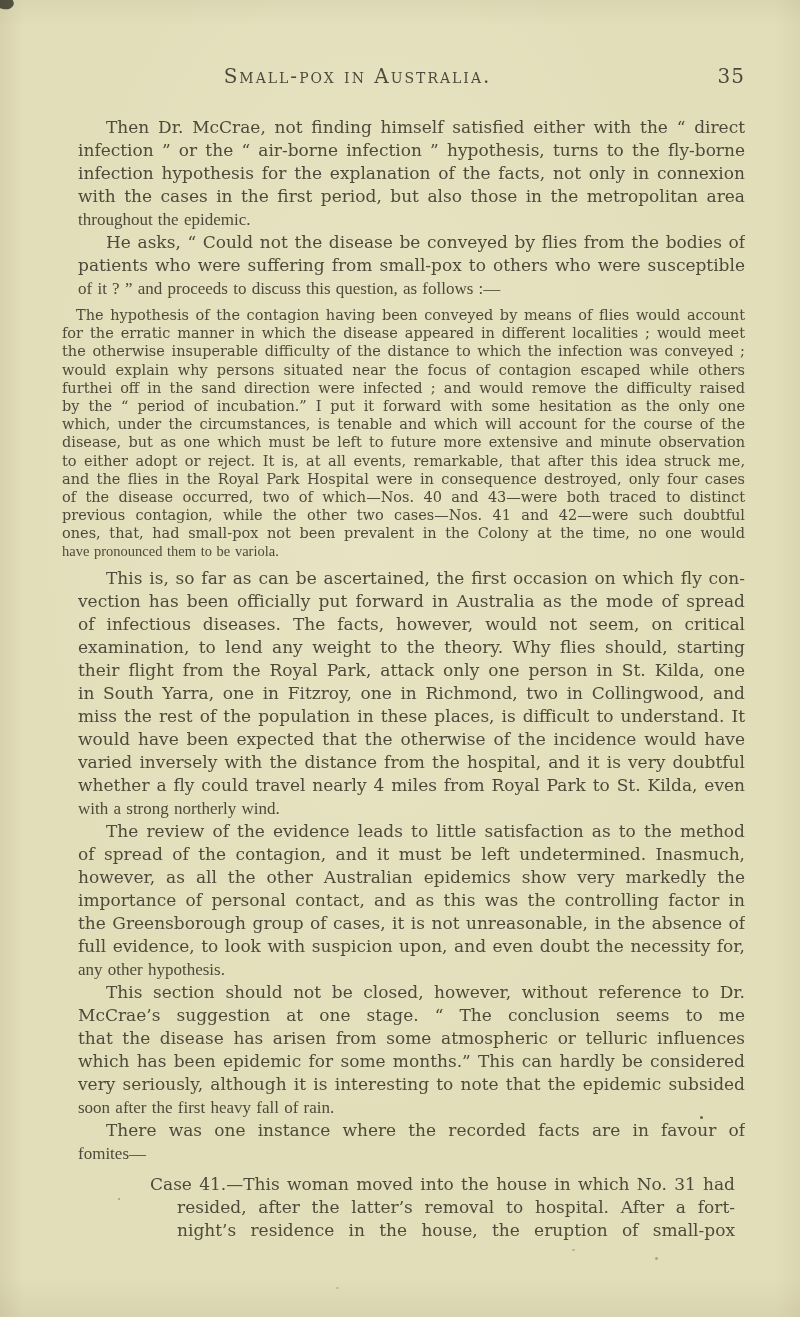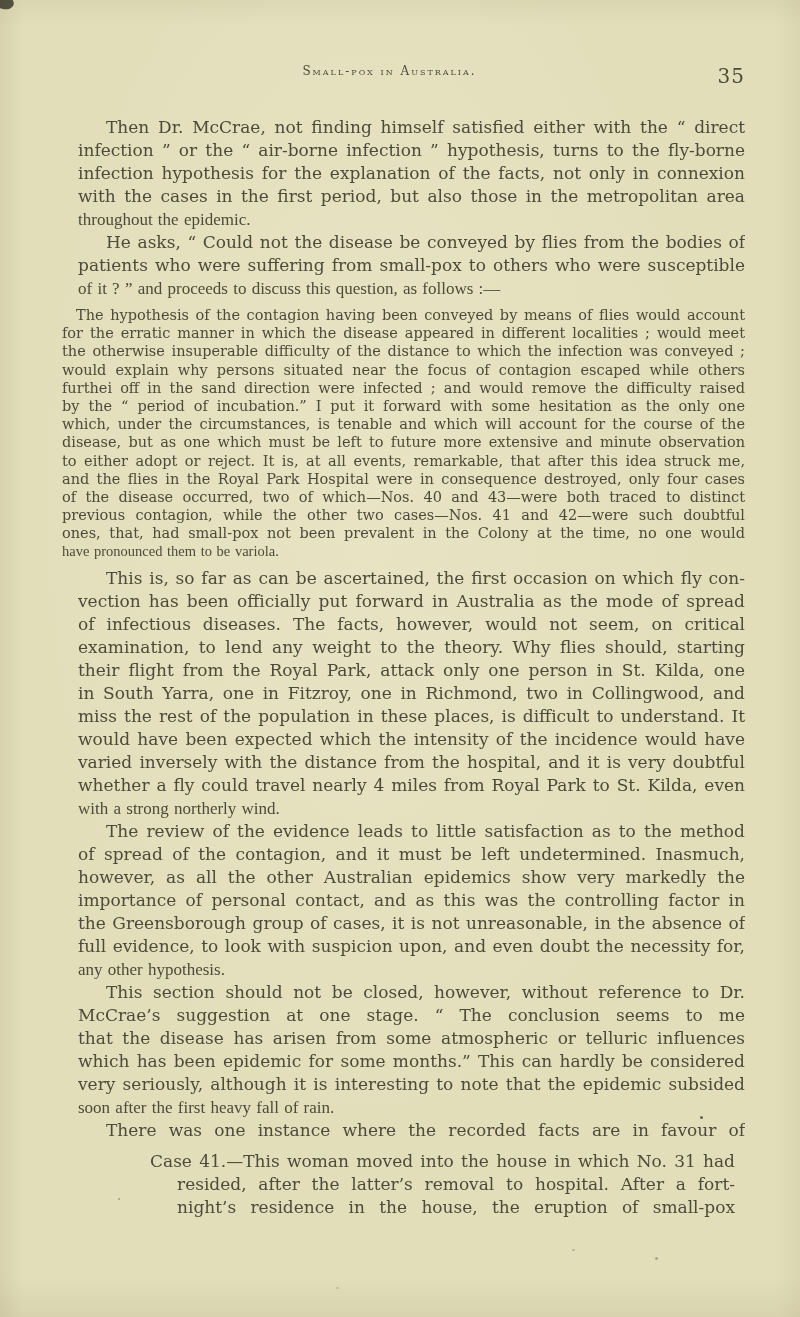--- a/index.html
+++ b/index.html
@@ -16,21 +16,21 @@
     font-family:"DejaVu Serif","Liberation Serif",serif;
     color:#4d4a3b;
     overflow:hidden;
   }
   .text-block{position:absolute;left:62px;top:62px;width:683px;}
   .running-head{position:relative;height:26px;margin-bottom:28px;}
   .running-title{
     position:absolute;left:calc(50% - 46px);transform:translateX(-50%);
     top:2px;
     font-variant:small-caps;
-    font-size:12px;letter-spacing:2px;white-space:nowrap;margin-left:32px;
+    font-size:20px;letter-spacing:2px;white-space:nowrap;
   }
   .running-pagenum{position:absolute;right:0;top:2px;font-size:20px;letter-spacing:1px;}
 
   .para{font-size:17px;line-height:23px;margin-left:16px;}
   .para .line{
     text-align:justify;
     height:23px;overflow:hidden;
     word-spacing:1px;
   }
   .para .line::after{content:"";display:inline-block;width:100%;height:0;}
@@ -102,21 +102,21 @@
         <div class="line last">have pronounced them to be variola.</div>
       </div>
     <div class="para">
         <div class="line">This is, so far as can be ascertained, the first occasion on which fly con-</div>
         <div class="line">vection has been officially put forward in Australia as the mode of spread</div>
         <div class="line">of infectious diseases.  The facts, however, would not seem, on critical</div>
         <div class="line">examination, to lend any weight to the theory.  Why flies should, starting</div>
         <div class="line">their flight from the Royal Park, attack only one person in St. Kilda, one</div>
         <div class="line">in South Yarra, one in Fitzroy, one in Richmond, two in Collingwood, and</div>
         <div class="line">miss the rest of the population in these places, is difficult to understand.  It</div>
-        <div class="line">would have been expected which the intensity of the incidence would have</div>
+        <div class="line">would have been expected that the otherwise of the incidence would have</div>
         <div class="line">varied inversely with the distance from the hospital, and it is very doubtful</div>
         <div class="line">whether a fly could travel nearly 4 miles from Royal Park to St. Kilda, even</div>
         <div class="line last">with a strong northerly wind.</div>
       </div>
     <div class="para">
         <div class="line">The review of the evidence leads to little satisfaction as to the method</div>
         <div class="line">of spread of the contagion, and it must be left undetermined.  Inasmuch,</div>
         <div class="line">however, as all the other Australian epidemics show very markedly the</div>
         <div class="line">importance of personal contact, and as this was the controlling factor in</div>
         <div class="line">the Greensborough group of cases, it is not unreasonable, in the absence of</div>
@@ -126,20 +126,21 @@
     <div class="para">
         <div class="line">This section should not be closed, however, without reference to Dr.</div>
         <div class="line">McCrae’s suggestion at one stage.  “ The conclusion seems to me irresistible</div>
         <div class="line">that the disease has arisen from some atmospheric or telluric influences</div>
         <div class="line">which has been epidemic for some months.”  This can hardly be considered</div>
         <div class="line">very seriously, although it is interesting to note that the epidemic subsided</div>
         <div class="line last">soon after the first heavy fall of rain.</div>
       </div>
     <div class="para">
         <div class="line">There was one instance where the recorded facts are in favour of spread by</div>
+        <div class="line last">fomites—</div>
       </div>
     <div class="para case">
         <div class="line">Case 41.—This woman moved into the house in which No. 31 had</div>
         <div class="line">resided, after the latter’s removal to hospital.  After a fort-</div>
         <div class="line">night’s residence in the house, the eruption of small-pox</div>
       </div>
 
   </div>
 </div>
 

